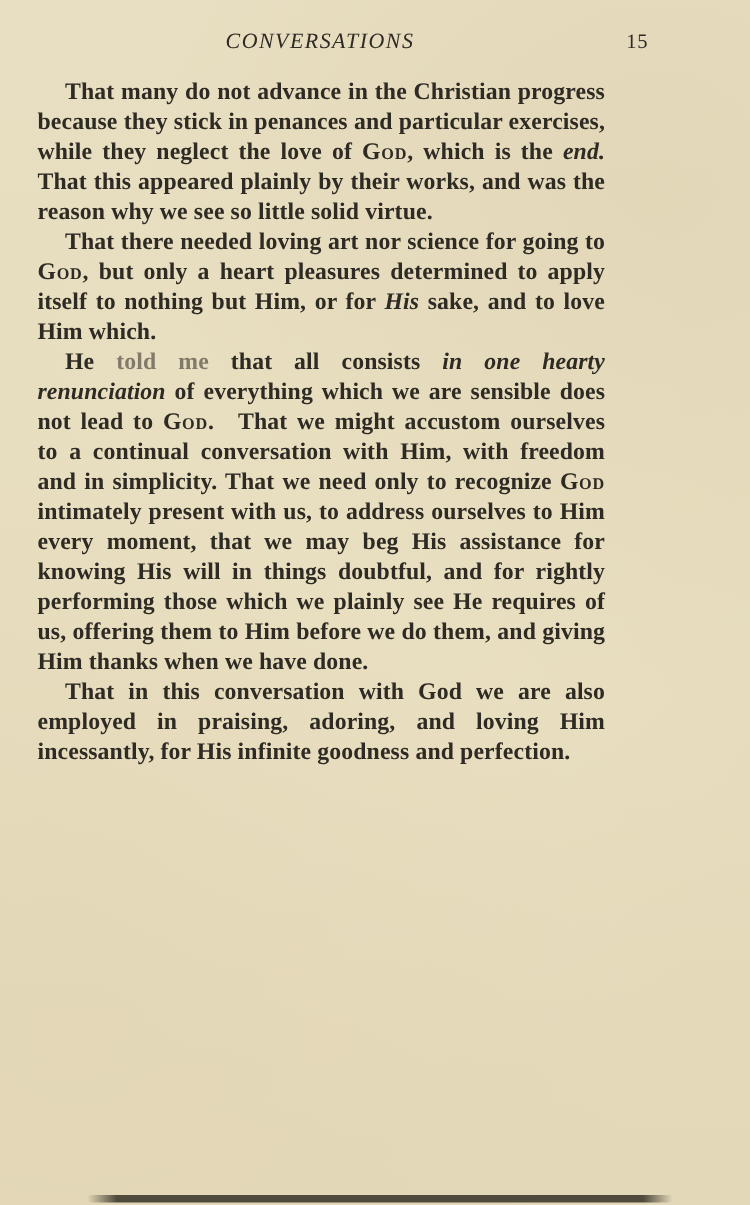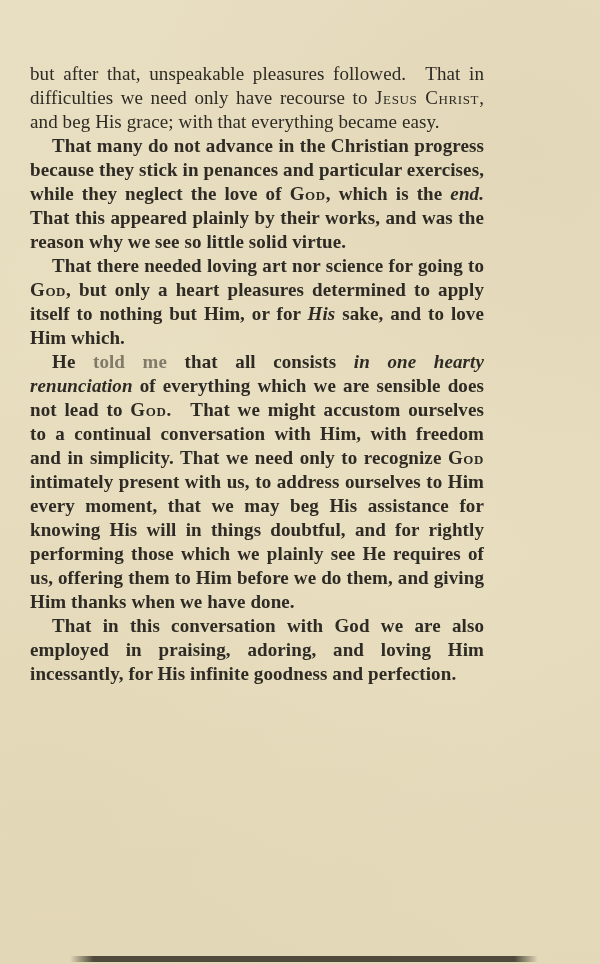--- a/index.html
+++ b/index.html
@@ -96,23 +96,26 @@
       var(--edge_shadow, #3b372b) 95%,
       rgba(59,55,43,0) 100%);
     opacity: 0.88;
     filter: blur(0.4px);
   }
 </style>
 </head>
 <body>
 
 <div class="page">
+  <header class="running-header">
+    <div class="header-title">CONVERSATIONS</div>
+    <div class="page-number">15</div>
+  </header>
 
   <main class="text-column">
-      <p class="para"><span>but after that, unspeakable pleasures followed. That in difficulties we need only have recourse to </span><span class="smallcaps">Jesus Christ</span><span>, and beg His grace; with that everything became easy.</span></p>
       <p class="para indent"><span>That many do not advance in the Christian progress because they stick in penances and particular exercises, while they neglect the love of </span><span class="smallcaps">God</span><span>, which is the </span><span class="italic">end.</span><span> That this appeared plainly by their works, and was the reason why we see so little solid virtue.</span></p>
       <p class="para indent"><span>That there needed loving art nor science for going to </span><span class="smallcaps">God</span><span>, but only a heart pleasures determined to apply itself to nothing but Him, or for </span><span class="italic">His</span><span> sake, and to love Him which.</span></p>
       <p class="para indent"><span>He </span><span class="faded">told me</span><span> that all consists </span><span class="italic">in one hearty renunciation</span><span> of everything which we are sensible does not lead to </span><span class="smallcaps">God</span><span>. That we might accustom ourselves to a continual conversation with Him, with freedom and in simplicity. That we need only to recognize </span><span class="smallcaps">God</span><span> intimately present with us, to address ourselves to Him every moment, that we may beg His assistance for knowing His will in things doubtful, and for rightly performing those which we plainly see He requires of us, offering them to Him before we do them, and giving Him thanks when we have done.</span></p>
       <p class="para indent"><span>That in this conversation with God we are also employed in praising, adoring, and loving Him incessantly, for His infinite goodness and perfection.</span></p>
     </main>
 
   <div class="bottom-edge"></div>
 </div>
 
 </body></html>

